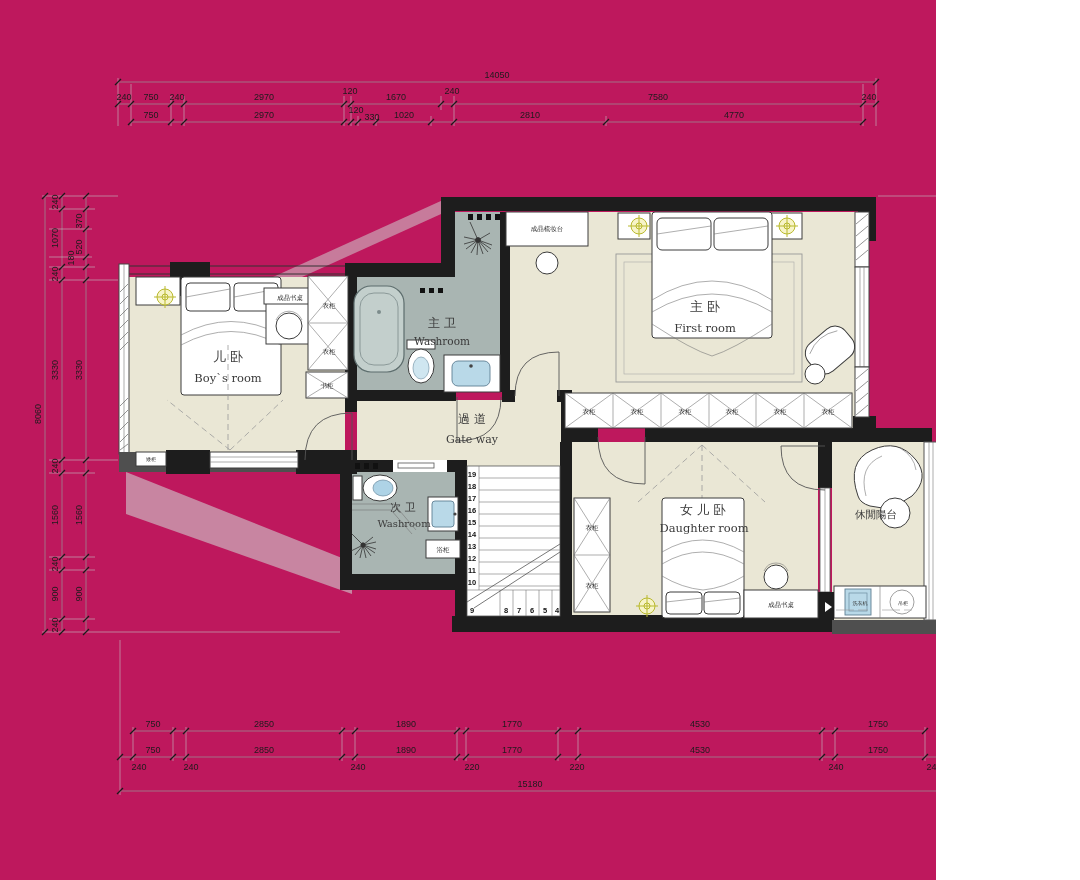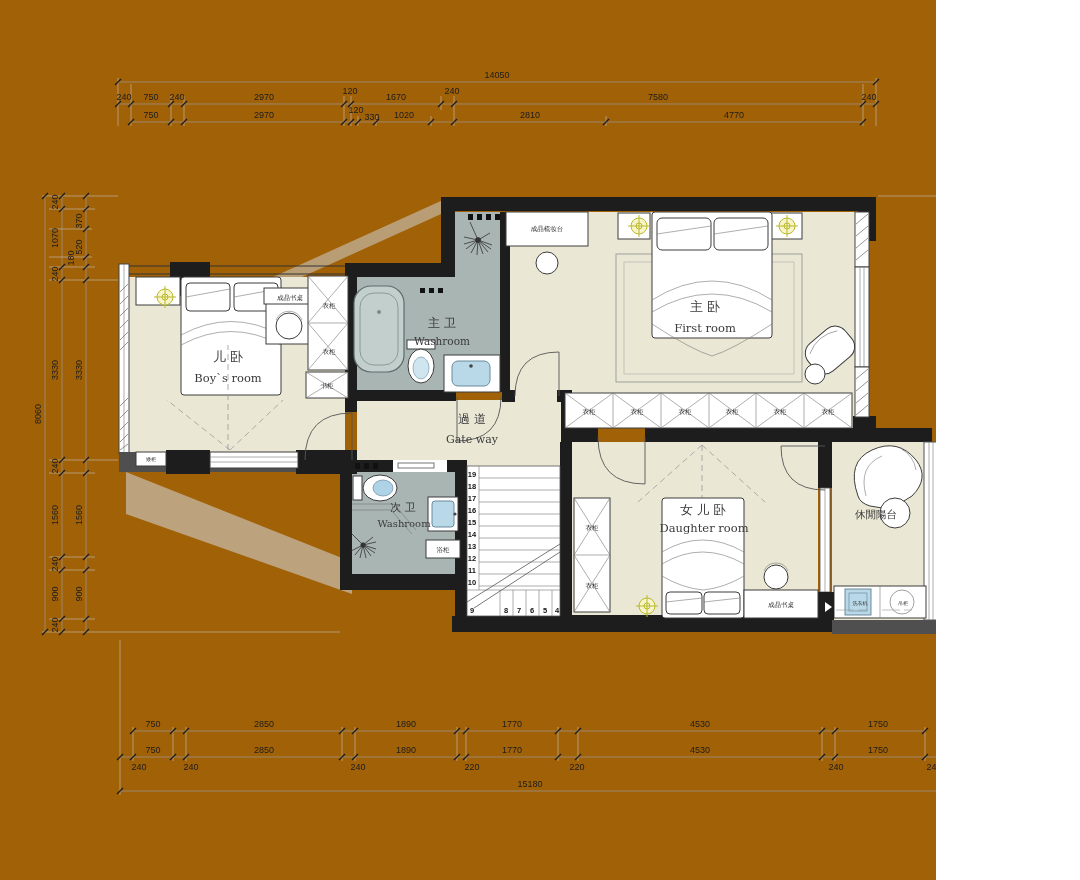--- a/index.html
+++ b/index.html
@@ -1,16 +1,16 @@
 <!DOCTYPE html>
 <html><head>
 <meta charset="utf-8">
 <style>
   html,body{margin:0;padding:0;background:#fff;}
-  #canvas{position:relative;width:936px;height:880px;background:#a16207;overflow:hidden;
+  #canvas{position:relative;width:936px;height:880px;background:#be185d;overflow:hidden;
           font-family:"Liberation Sans",sans-serif;}
   svg{position:absolute;left:0;top:0;}
   text{fill:#222;}
   .dt{font-size:9px;font-family:"Liberation Sans",sans-serif;text-anchor:middle;fill:#1c1c1c;}
   .sm{font-size:6.5px;text-anchor:middle;fill:#333;}
   .tiny{font-size:5px;text-anchor:middle;fill:#333;}
   .stair{font-size:7.5px;font-weight:bold;text-anchor:middle;fill:#111;}
   .zh{font-family:"DejaVu Serif",serif;text-anchor:middle;fill:#3a3a3a;}
   .en{font-family:"DejaVu Serif",serif;text-anchor:middle;fill:#3a3a3a;}
   .dimline{stroke:#9a9a9a;stroke-width:0.7;fill:none;}

